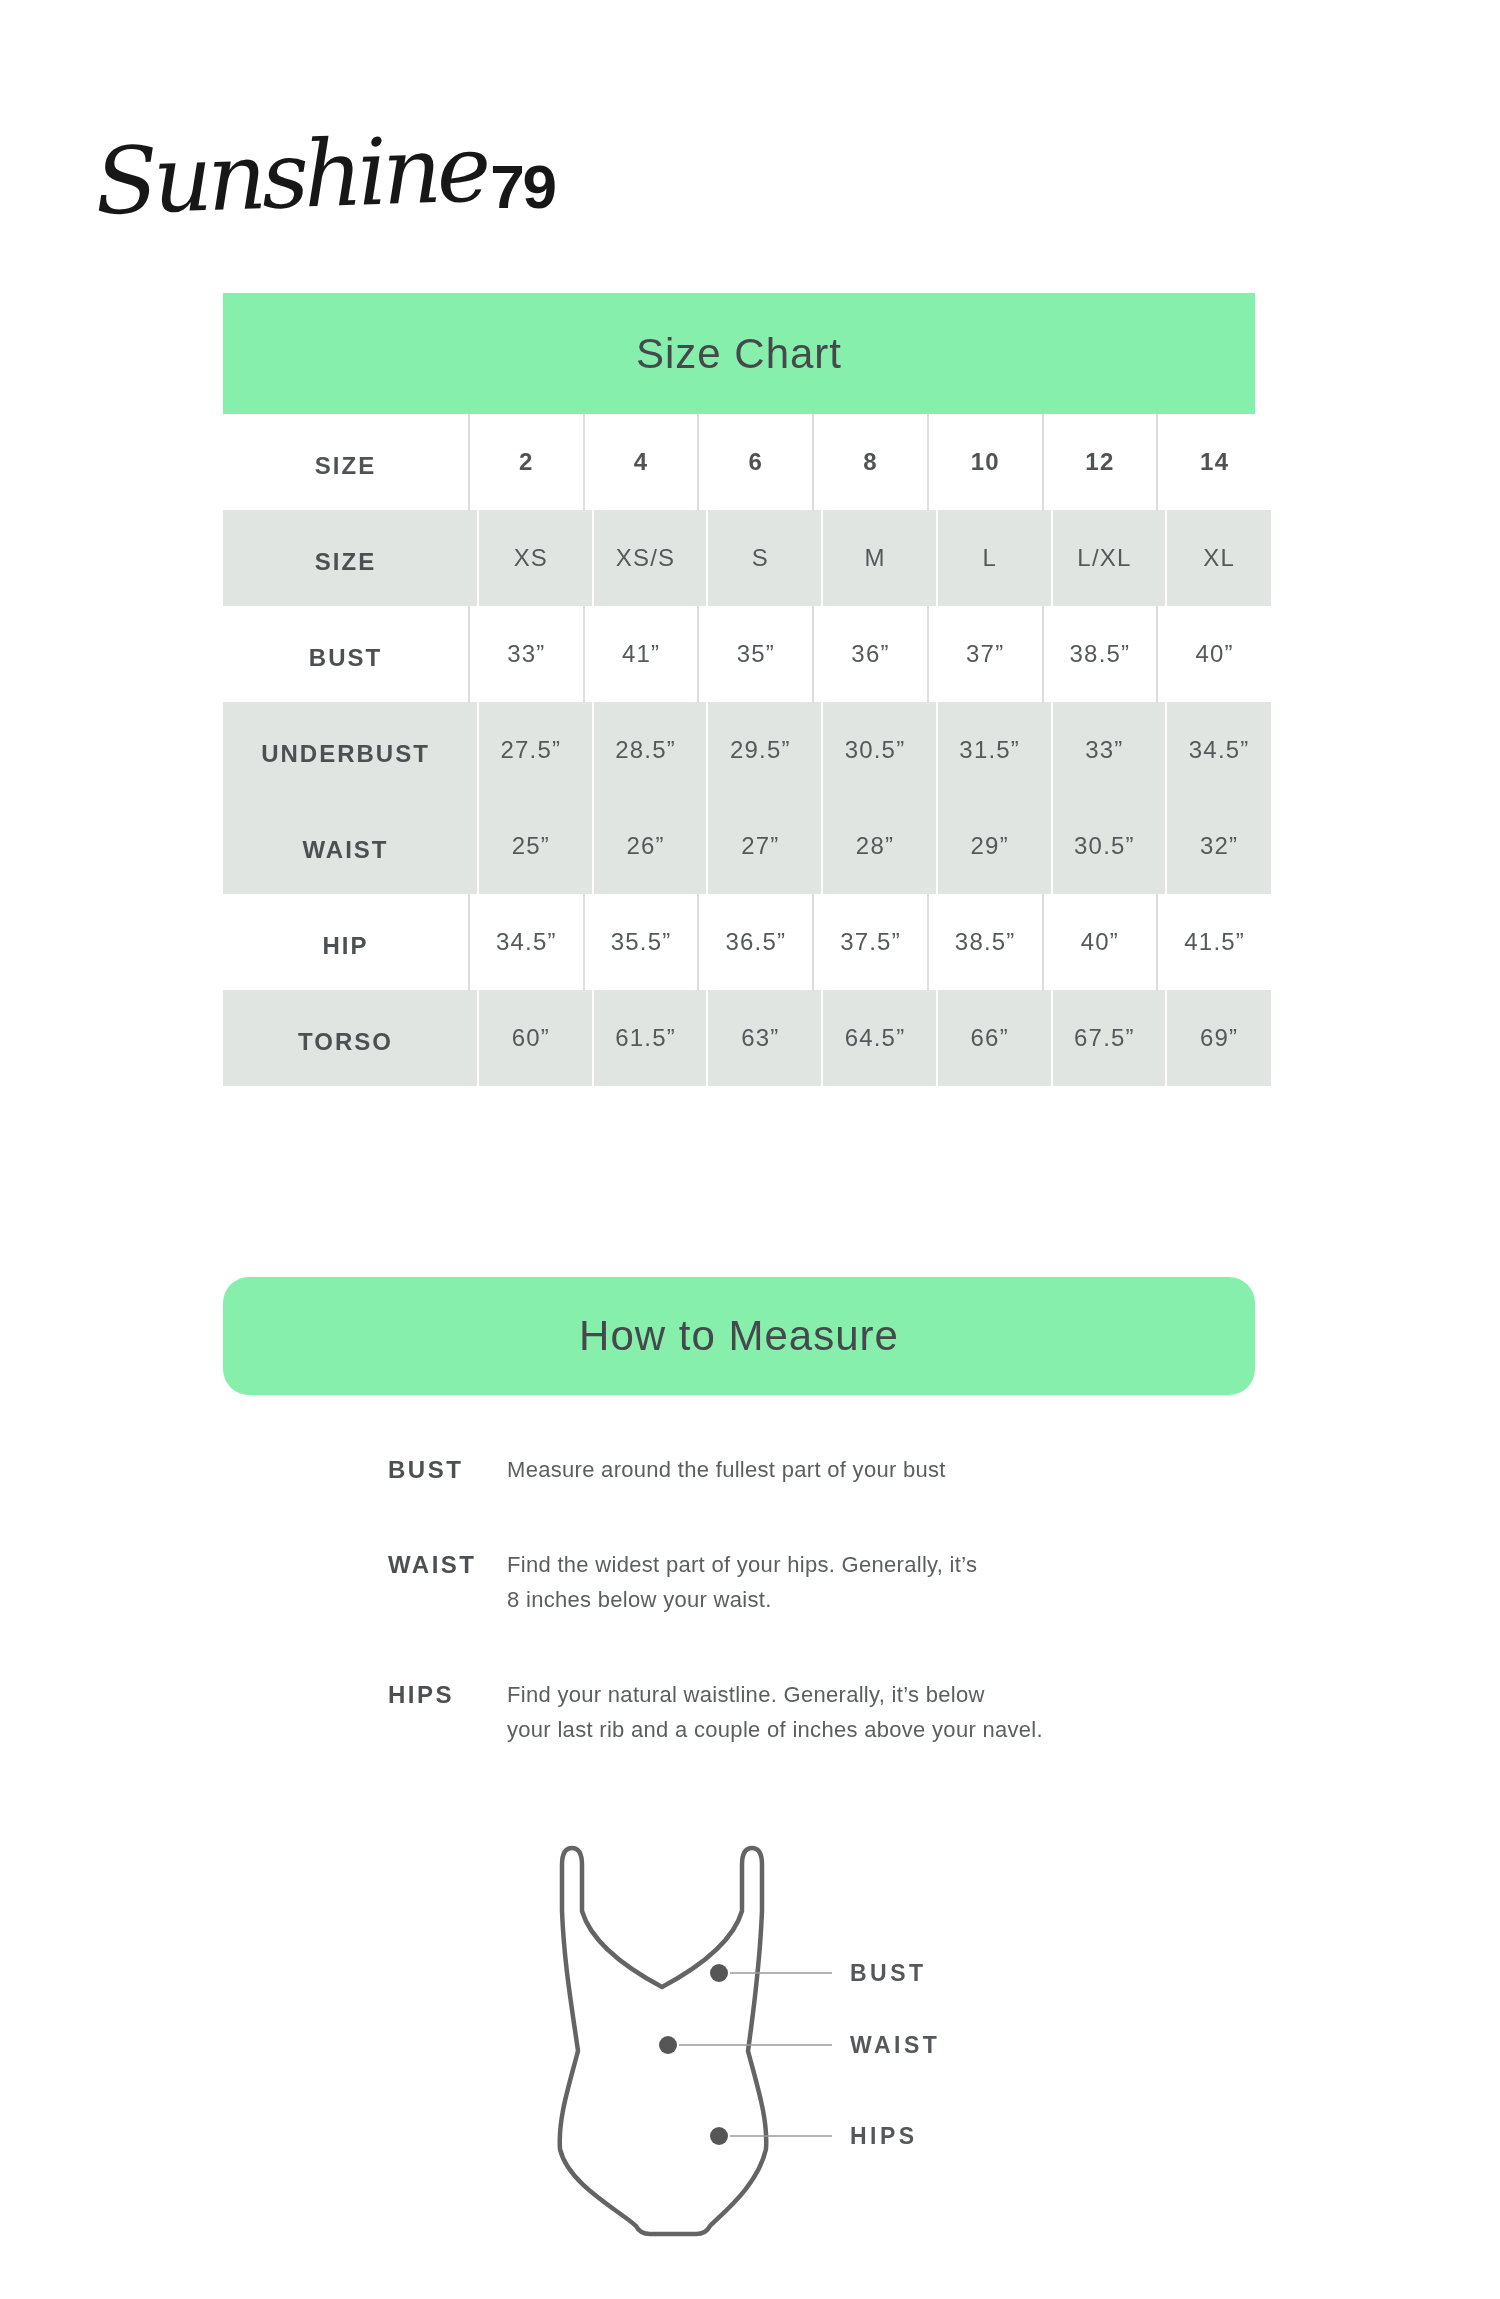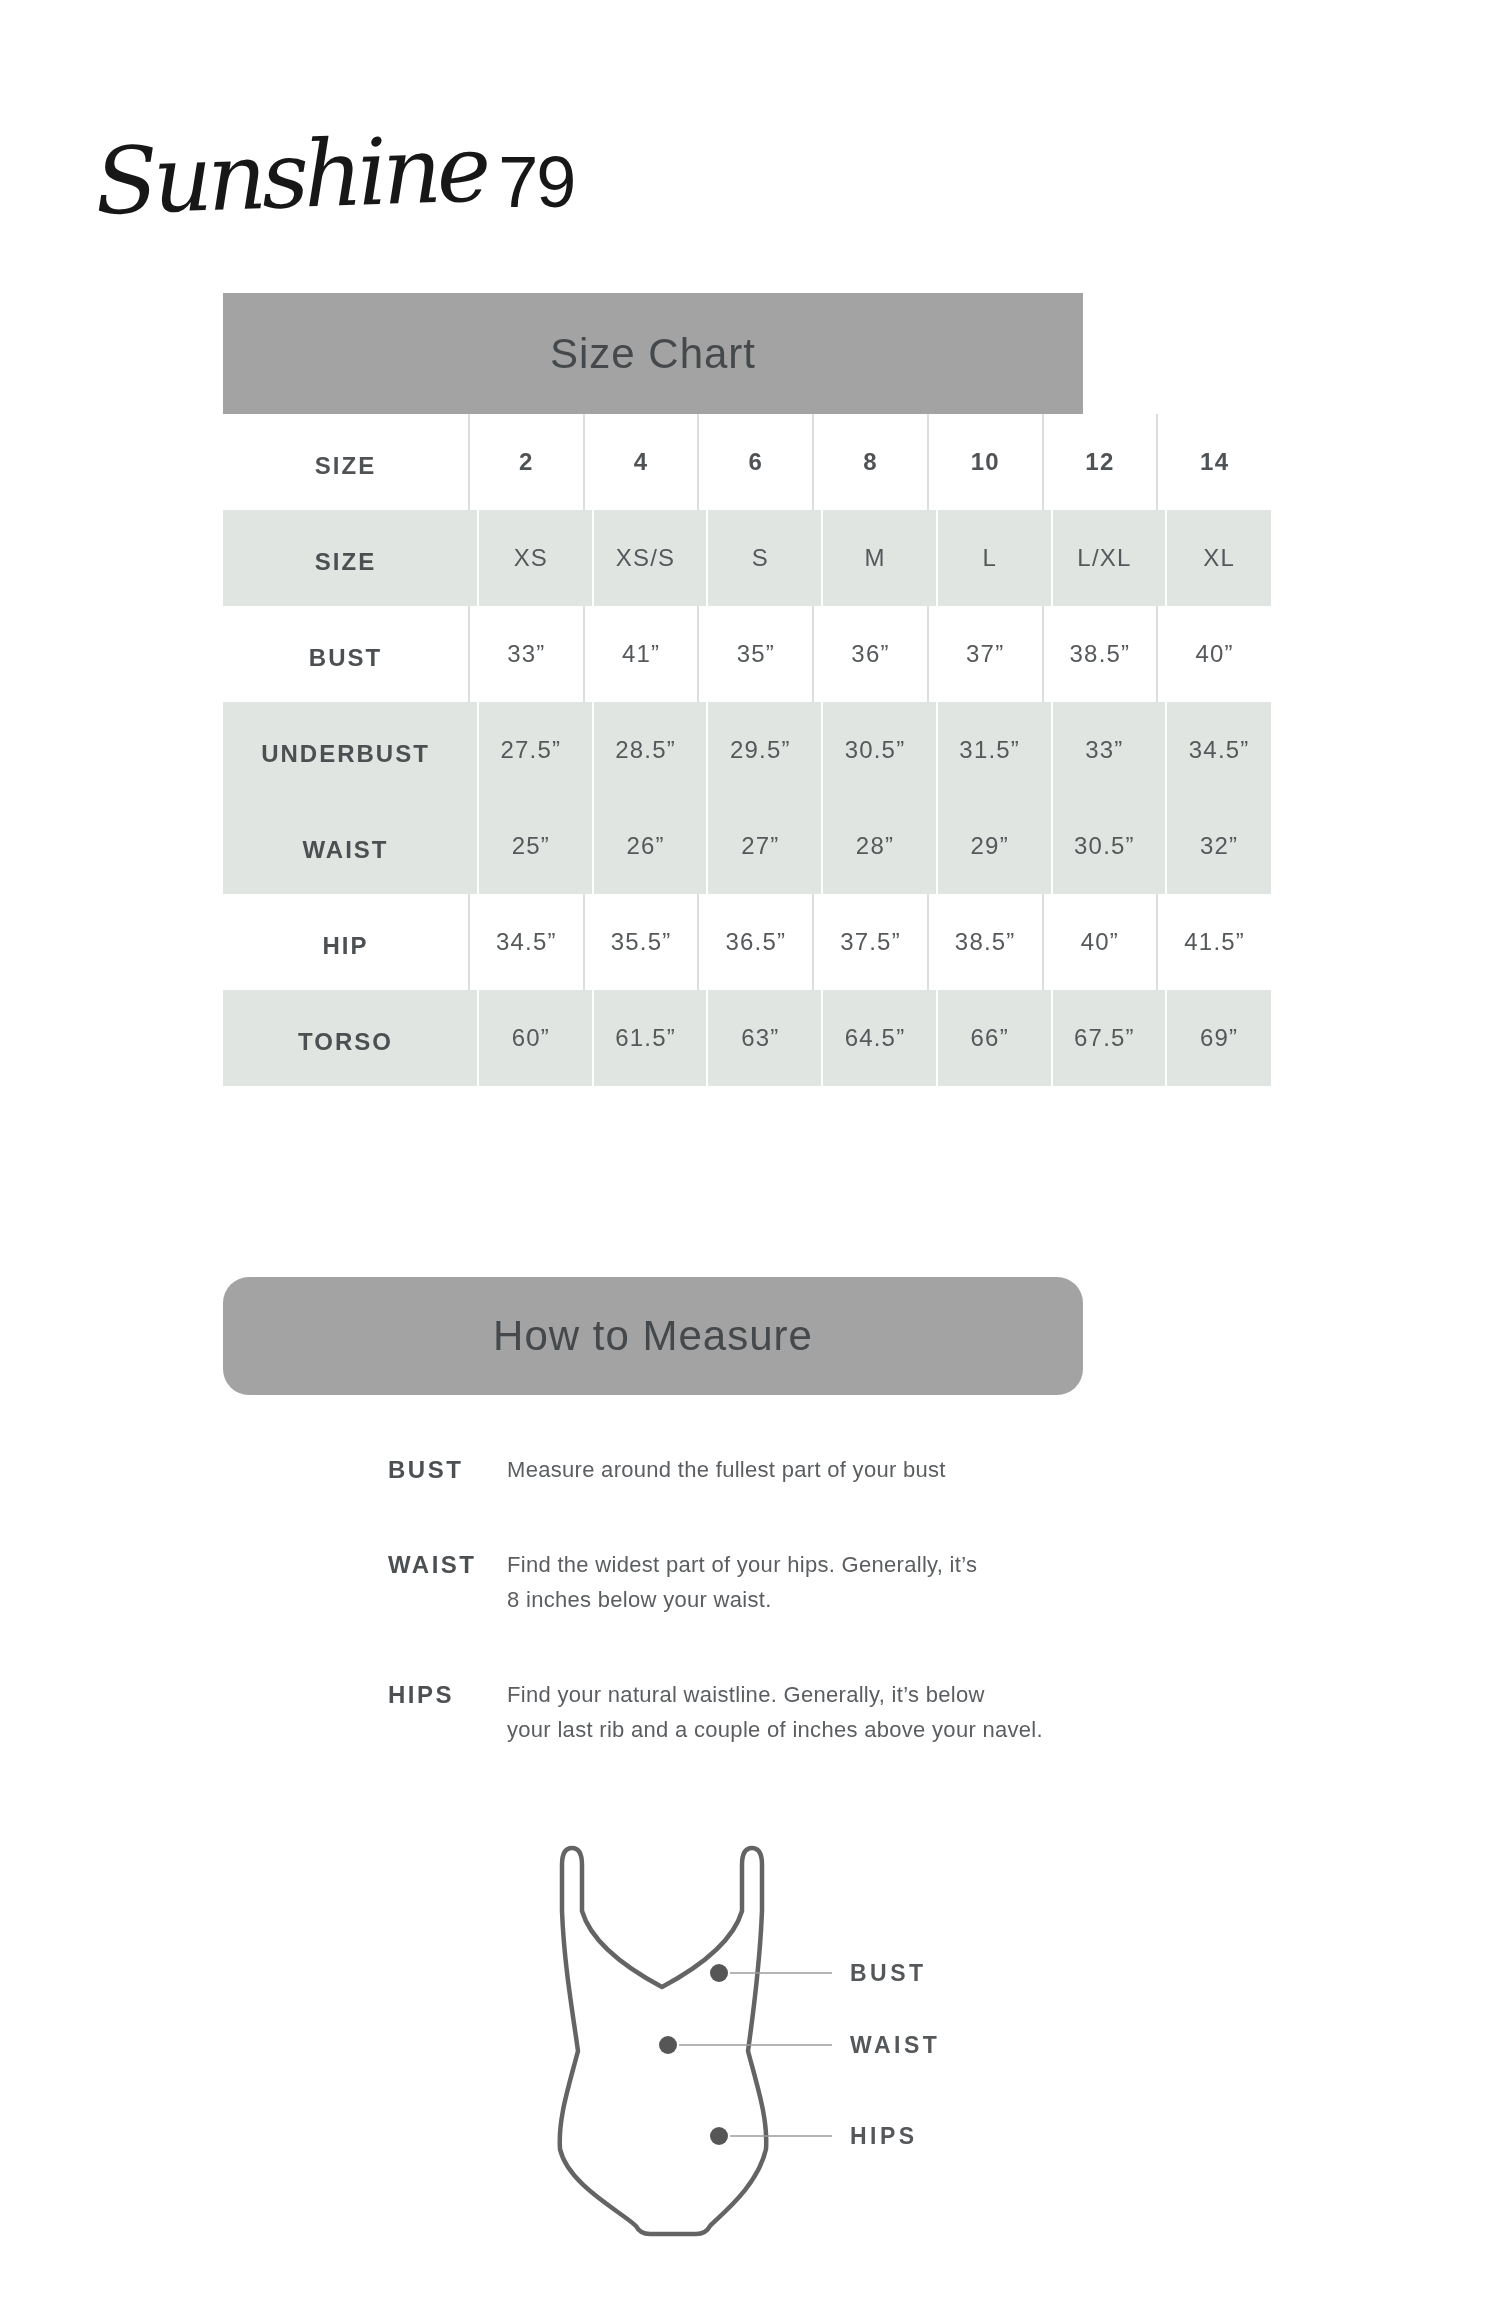--- a/index.html
+++ b/index.html
@@ -17,27 +17,27 @@
     -webkit-user-select:none;user-select:none;
   }
   .logo-script{
     font-family:"DejaVu Serif", serif;
     font-style:italic;font-weight:400;
     font-size:92px;line-height:1;letter-spacing:-5px;
     transform:rotate(-2deg);
   }
   .logo-num{
     font-family:"Liberation Sans", sans-serif;
-    font-weight:400;font-size:72px;line-height:1;
-    letter-spacing:-2px;margin-left:12px;padding-bottom:4px;
+    font-weight:700;font-size:62px;line-height:1;
+    letter-spacing:-2px;margin-left:4px;padding-bottom:4px;
   }
   
   .band{
-    position:absolute;left:223px;width:860px;
-    background:#a3a3a3;
+    position:absolute;left:223px;width:1032px;
+    background:#86efac;
     display:flex;align-items:center;justify-content:center;
   }
   .band-title{
     font-size:42px;font-weight:400;color:#45494b;letter-spacing:1px;
   }
   #size-chart-band{top:293px;height:121px;}
   #how-to-band{top:1277px;height:118px;border-radius:26px;}
   
   .size-table{
     position:absolute;left:223px;top:414px;width:1048px;

